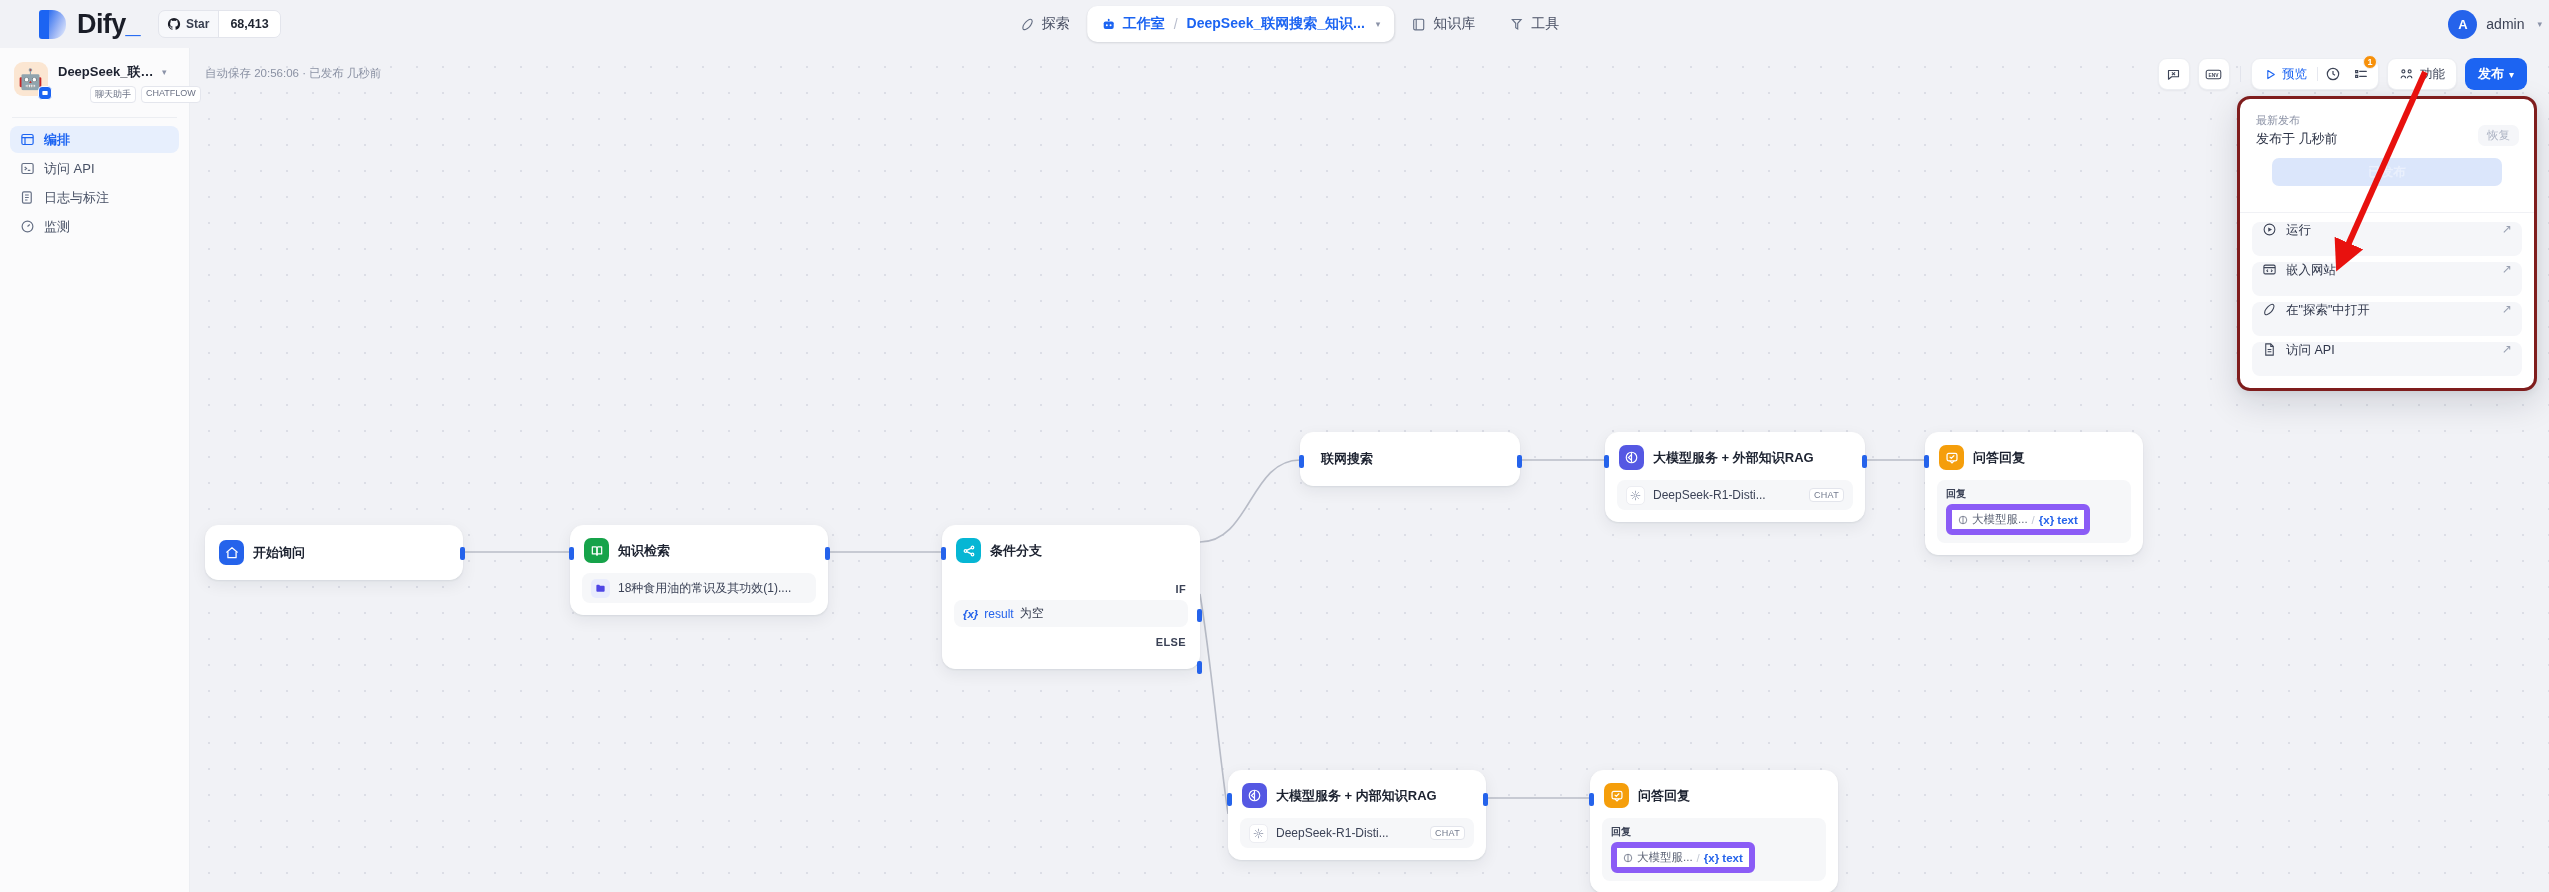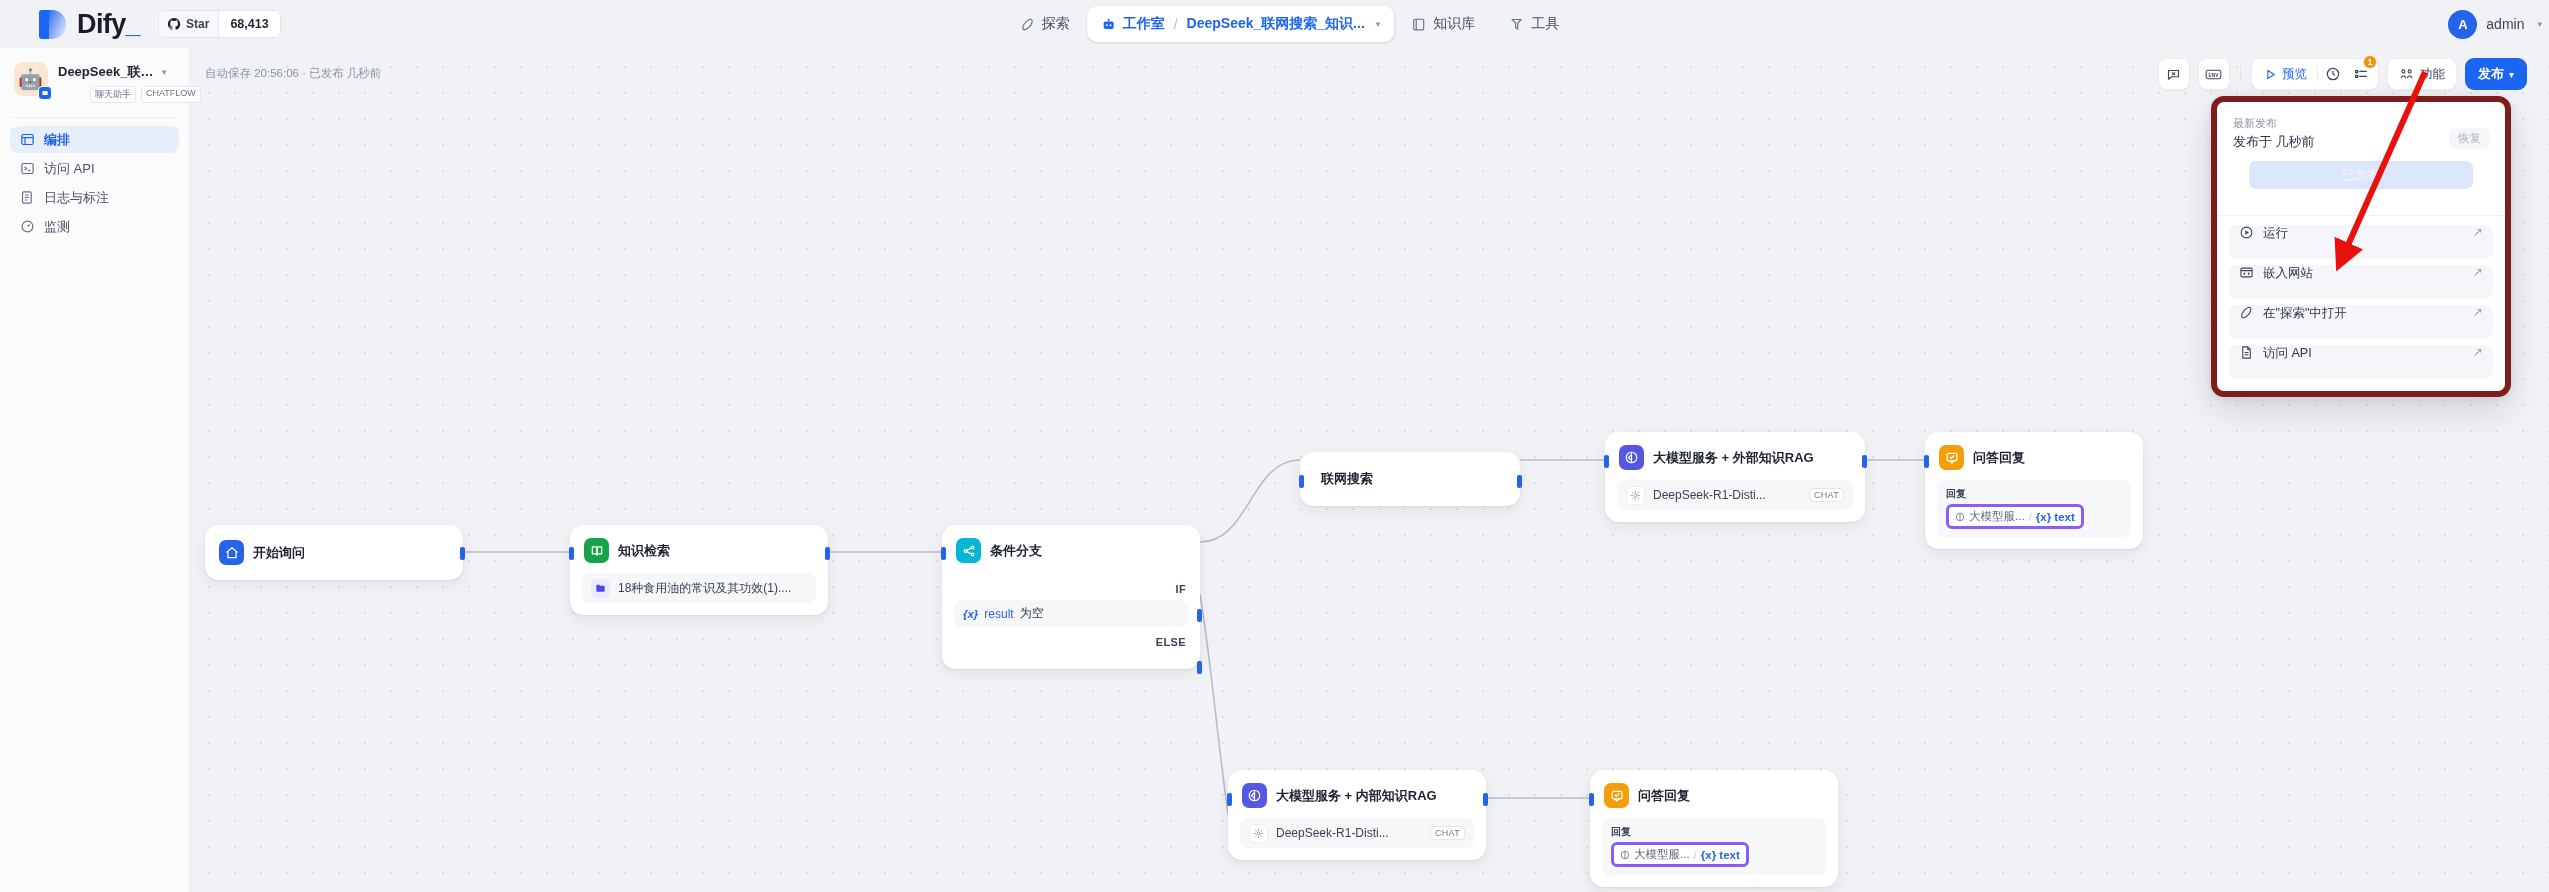--- a/index.html
+++ b/index.html
@@ -131,23 +131,23 @@
     border: 1px solid #eceef2; border-radius: 9px; font-size: 12.5px; color: #3d4457; cursor: pointer;
     box-shadow: 0 1px 2px rgba(16,24,40,.05);
   }
   .tb-publish {
     display: flex; align-items: center; gap: 5px; height: 32px; padding: 0 13px; background: #1c64f2;
     border-radius: 9px; font-size: 13px; color: #fff; font-weight: 600; cursor: pointer;
   }
 
   
   .pub-panel {
-    position: absolute; right: 38px; top: 96px; width: 300px;
+    position: absolute; right: 12px; top: 96px; width: 300px;
     background: #fff; border-radius: 13px; box-shadow: 0 12px 34px rgba(16,24,40,.14), 0 2px 8px rgba(16,24,40,.07);
-    z-index: 44; border: 6px solid #7f1d1d; overflow: hidden;
+    z-index: 44; border: 3px solid #7f1d1d; overflow: hidden;
   }
   .pub-head { padding: 14px 16px 12px 16px; position: relative; }
   .pub-label { font-size: 11px; color: #8b92a5; }
   .pub-time { font-size: 13px; color: #2b3245; margin-top: 2px; }
   .pub-restore {
     position: absolute; right: 15px; top: 26px; font-size: 11.5px; color: #aeb4c4;
     background: #f5f6f9; border-radius: 7px; padding: 3px 9px; cursor: pointer;
   }
   .pub-published {
     margin: 10px 16px 0 16px; height: 28px; border-radius: 7px; background: #dbe6fb;
@@ -202,21 +202,21 @@
   }
   .xvar { color: #2563eb; font-weight: 700; font-style: italic; font-size: 11.5px; }
   .vname { color: #2563eb; }
   .vop { color: #343b4e; }
 
   
   .ans-box { background: #f6f7f9; border-radius: 8px; padding: 7px 9px 8px 9px; }
   .ans-label { font-size: 10px; font-weight: 700; color: #3b4256; margin-bottom: 3px; }
   .ans-pill {
     display: inline-flex; align-items: center; gap: 4px; background: #fff; border-radius: 6px;
-    padding: 2px 6px; font-size: 11.5px; border: 3px solid #8b5cf6;
+    padding: 2px 6px; font-size: 11.5px; border: 6px solid #8b5cf6;
   }
   .ans-pill .src { color: #5e6577; max-width: 78px; overflow: hidden; text-overflow: ellipsis; white-space: nowrap; }
   .ans-pill .slash { color: #c3c8d4; }
   .ans-pill .tk { color: #2563eb; font-weight: 600; }
 
   
   .handle { position: absolute; width: 5px; height: 13px; border-radius: 2px; background: #2563eb; }
   .handle.l { left: -2.5px; }
   .handle.r { right: -2.5px; }
 </style>
@@ -303,21 +303,21 @@
     <div class="cond-expr">
       <span class="xvar">{x}</span>
       <span class="vname">result</span>
       <span class="vop">为空</span>
     </div>
     <div class="cond-row" style="margin-top:9px;">
       <span>ELSE</span>
     </div>
   </div>
 
-  <div class="node plain" style="left:1300px; top:452px; width:220px;">
+  <div class="node plain" style="left:1300px; top:432px; width:220px;">
     <div class="handle l" style="top:22px;"></div>
     <div class="handle r" style="top:22px;"></div>
     <div class="node-head">
       <span class="n-title">联网搜索</span>
     </div>
   </div>
 
   <div class="node" style="left:1605px; top:432px; width:260px;">
     <div class="handle l" style="top:22px;"></div>
     <div class="handle r" style="top:22px;"></div>

